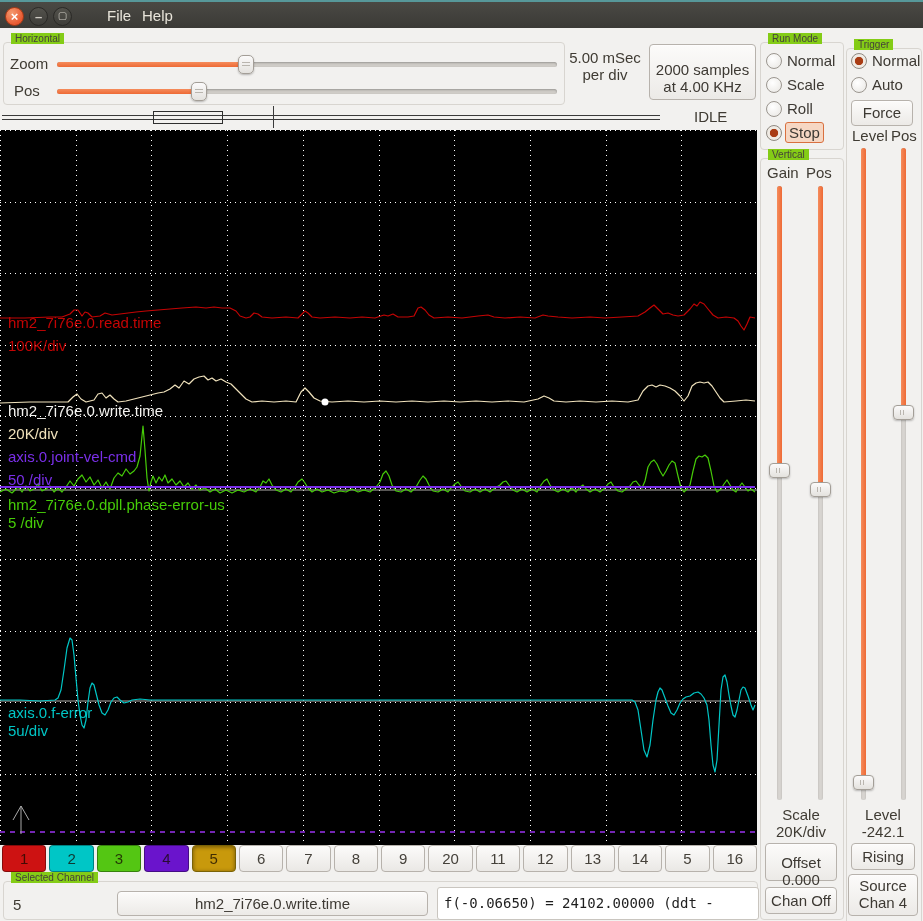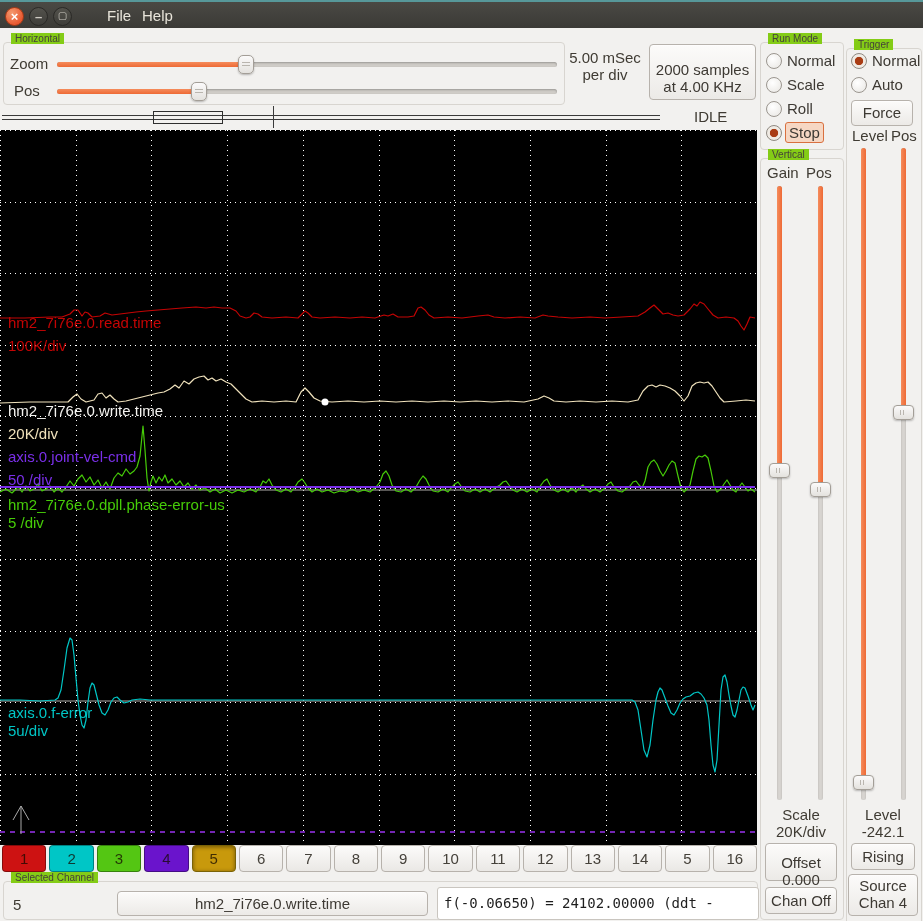--- a/index.html
+++ b/index.html
@@ -239,21 +239,21 @@
 <div id="channel-row">
     <div class="chan-btn colored" style="background: rgb(205, 18, 18);">1</div>
     <div class="chan-btn colored" style="background: rgb(0, 198, 198);">2</div>
     <div class="chan-btn colored" style="background: rgb(84, 198, 19);">3</div>
     <div class="chan-btn colored" style="background: rgb(106, 20, 204);">4</div>
     <div class="chan-btn colored selected" style="background: rgb(200, 153, 12);">5</div>
     <div class="chan-btn">6</div>
     <div class="chan-btn">7</div>
     <div class="chan-btn">8</div>
     <div class="chan-btn">9</div>
-    <div class="chan-btn">10</div>
+    <div class="chan-btn">20</div>
     <div class="chan-btn">11</div>
     <div class="chan-btn">12</div>
     <div class="chan-btn">13</div>
     <div class="chan-btn">14</div>
     <div class="chan-btn">5</div>
     <div class="chan-btn">16</div>
   </div>
 
 <div class="frame" style="left:3px;top:881px;width:753px;height:37px;">
   <span class="frame-label">Selected Channel</span>

